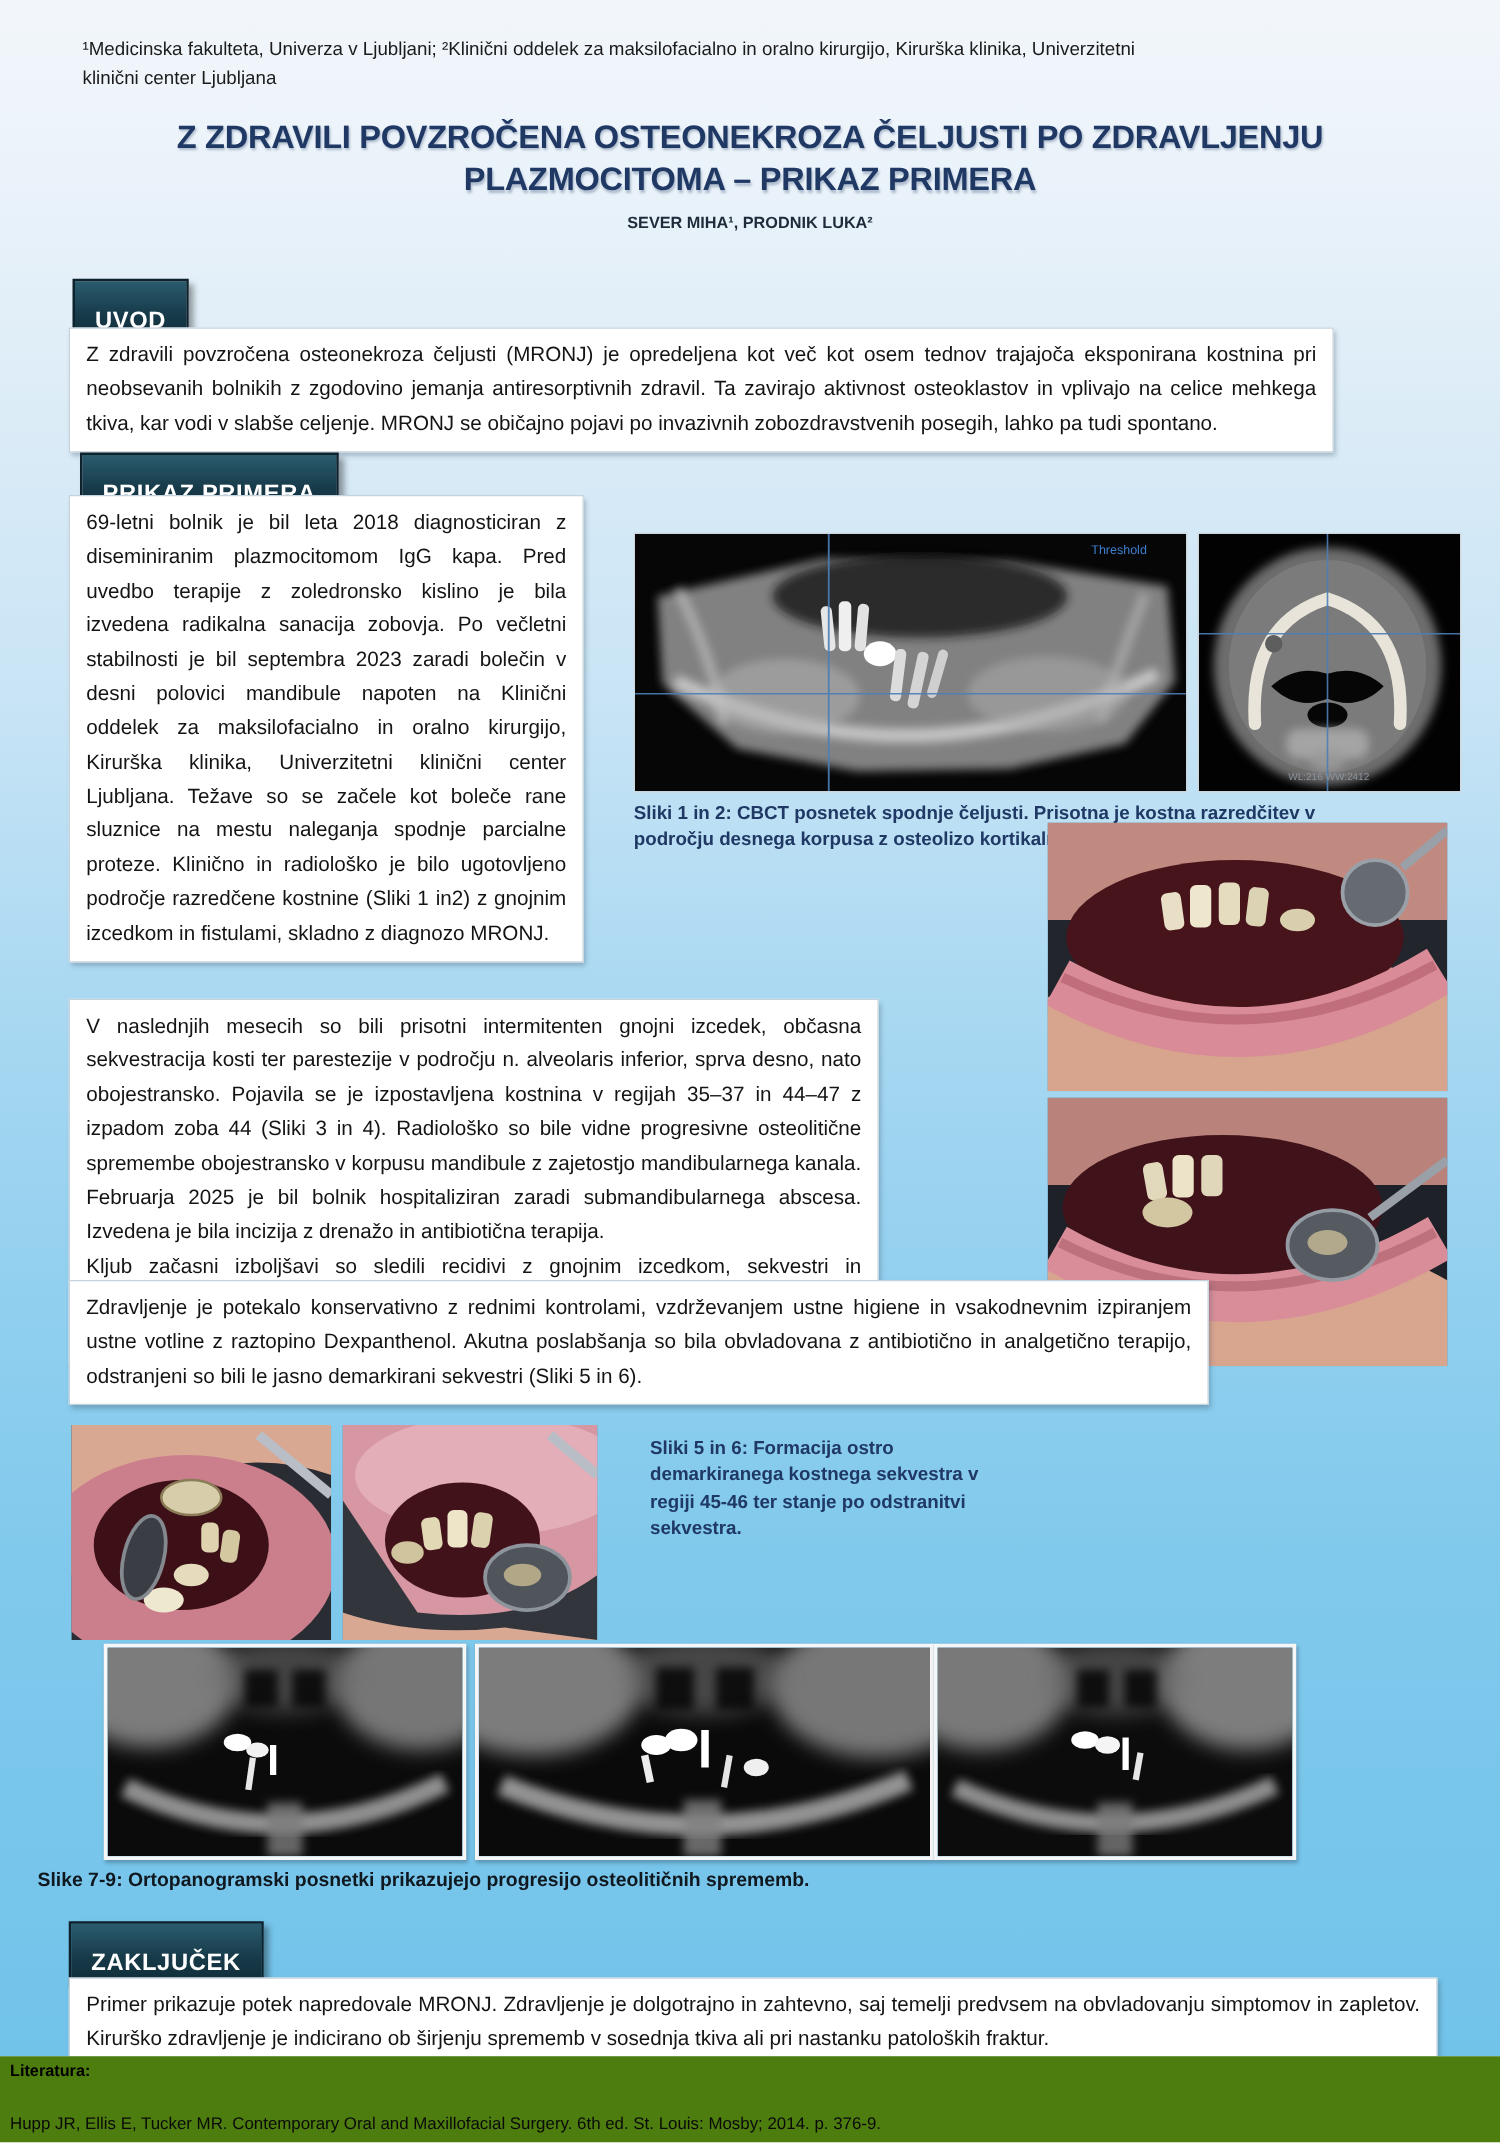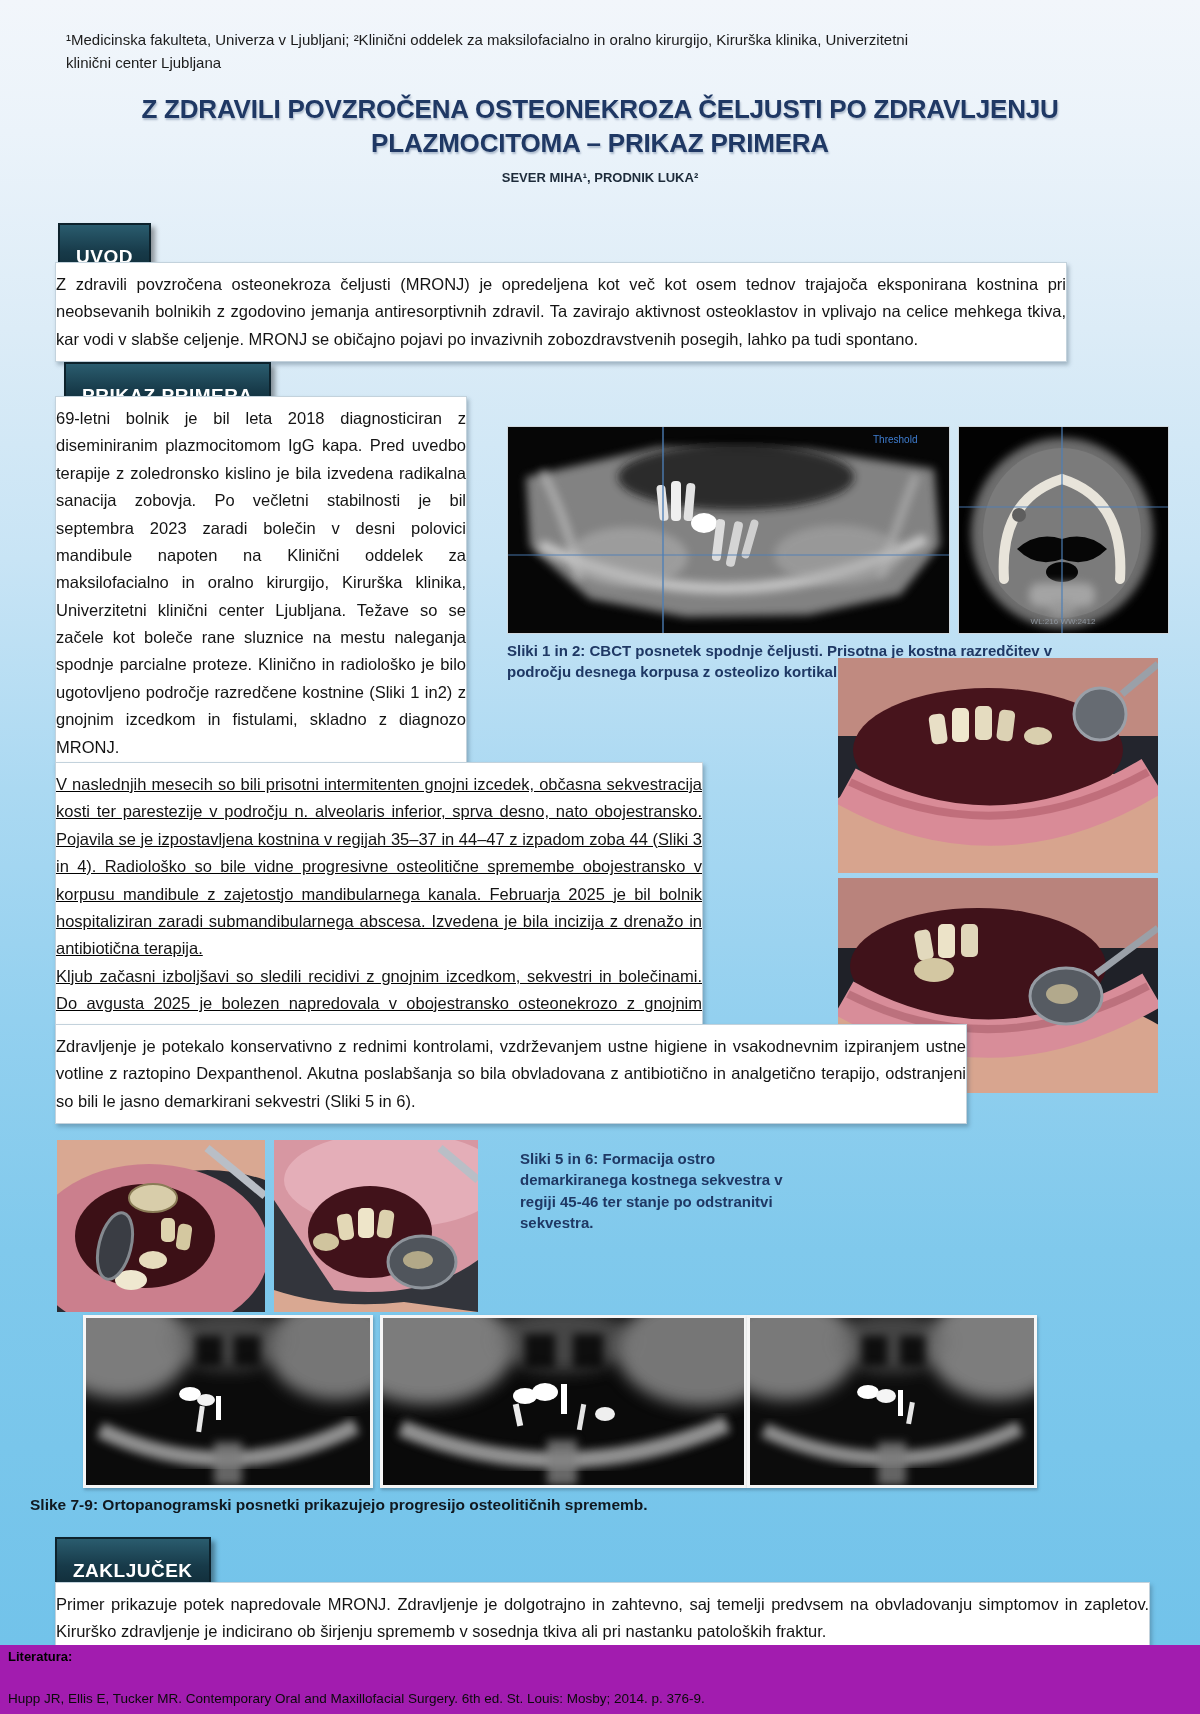--- a/index.html
+++ b/index.html
@@ -8,29 +8,29 @@
     background:linear-gradient(180deg,#f2f6fb 0%,#ebf3fa 8%,#dcecf7 20%,#c8e4f5 34%,#abd9f2 48%,#93d0ef 62%,#80c9ec 76%,#72c3ea 100%);
     overflow:hidden;}
   .affil{position:absolute;left:66px;top:28px;width:880px;font-size:15px;line-height:1.55;color:#1b1b1b;}
   .title{position:absolute;left:0;top:92px;width:1200px;text-align:center;color:#1f3864;font-weight:bold;
     font-size:26px;line-height:1.32;letter-spacing:-0.2px;text-shadow:1px 2px 2px rgba(31,56,100,0.30);}
   .authors{position:absolute;left:0;top:170px;width:1200px;text-align:center;font-size:13px;font-weight:bold;color:#1d2b3a;}
   .secbox{position:absolute;display:inline-block;background:linear-gradient(180deg,#2a5c6e 0%,#173a49 55%,#102c38 100%);
     border:2px solid #0d222c;color:#ffffff;font-weight:bold;font-size:19px;letter-spacing:.5px;
     padding:21px 16px 6px 16px;box-shadow:4px 4px 5px rgba(0,0,0,.38);}
   .whitebox{position:absolute;background:#ffffff;border:1px solid #c3d2dc;box-shadow:2px 3px 4px rgba(55,80,100,.35);
-    padding:8px 0;box-sizing:border-box;}
+    padding:8px 13px;box-sizing:border-box;}
   .bodytext{font-size:16.5px;line-height:1.66;text-align:justify;color:#141414;margin:0;}
   .bodytext + .bodytext{margin-top:0;}
   .cap{position:absolute;font-weight:bold;font-size:15px;line-height:1.42;color:#1f3864;}
   .cap-dark{position:absolute;font-weight:bold;font-size:15.5px;color:#10181f;width:1060px;left:30px;}
   .fig{position:absolute;overflow:hidden;}
   .fig svg{display:block;}
   .xray-frame{border:3px solid #f6f6f6;box-shadow:1px 2px 3px rgba(40,60,80,.35);}
-  .footer{position:absolute;left:0;top:1645px;width:1200px;height:69px;background:#a21caf;}
+  .footer{position:absolute;left:0;top:1645px;width:1200px;height:69px;background:#4d7c0f;}
   .lit-head{position:absolute;left:8px;top:4px;font-size:13px;font-weight:bold;color:#000;}
   .lit-ref{position:absolute;left:8px;font-size:13.5px;color:#0a0a0a;}
 </style>
 </head>
 <body>
 
 <div id="poster">
 
   <div class="affil">¹Medicinska fakulteta, Univerza v Ljubljani; ²Klinični oddelek za maksilofacialno in oralno kirurgijo, Kirurška klinika, Univerzitetni klinični center Ljubljana</div>
 
@@ -102,21 +102,21 @@
           <ellipse cx="103" cy="182" rx="14" ry="8" fill="#9b9b9b"></ellipse>
         </g>
       <line x1="103" y1="0" x2="103" y2="206" stroke="#4c7fb7" stroke-width="1.3" opacity="0.9"></line>
       <line x1="0" y1="80" x2="209" y2="80" stroke="#4c7fb7" stroke-width="1.1" opacity="0.9"></line>
       <text x="104" y="197" font-size="8" fill="#8d949c" text-anchor="middle" font-family="Liberation Sans, sans-serif">WL:216 WW:2412</text>
     </svg>
   </div>
 
   <div class="cap" style="left:507px;top:640px;width:588px;">Sliki 1 in 2: CBCT posnetek spodnje čeljusti. Prisotna je kostna razredčitev v področju desnega korpusa z osteolizo kortikalne kostnine.</div>
 
-  <div class="whitebox" style="left:55px;top:762px;width:648px;text-decoration:underline;">
+  <div class="whitebox" style="left:55px;top:799px;width:648px;">
     <p class="bodytext">V naslednjih mesecih so bili prisotni intermitenten gnojni izcedek, občasna sekvestracija kosti ter parestezije v področju n. alveolaris inferior, sprva desno, nato obojestransko. Pojavila se je izpostavljena kostnina v regijah 35–37 in 44–47 z izpadom zoba 44 (Sliki 3 in 4). Radiološko so bile vidne progresivne osteolitične spremembe obojestransko v korpusu mandibule z zajetostjo mandibularnega kanala. Februarja 2025 je bil bolnik hospitaliziran zaradi submandibularnega abscesa. Izvedena je bila incizija z drenažo in antibiotična terapija.</p>
     <p class="bodytext">Kljub začasni izboljšavi so sledili recidivi z gnojnim izcedkom, sekvestri in bolečinami. Do avgusta 2025 je bolezen napredovala v obojestransko osteonekrozo z gnojnim izcedkom, sekvestracijo in parestezijo obeh n. alveolaris inferior.</p>
   </div>
 
   <div class="fig" style="left:838px;top:658px;width:320px;height:215px;">
     <svg width="320" height="215" viewBox="0 0 320 215">
       <rect width="320" height="215" fill="#23252d"></rect>
       <rect x="0" y="0" width="320" height="78" fill="#c08a80"></rect>
       <ellipse cx="165" cy="212" rx="215" ry="112" fill="#d7a48e"></ellipse>
       <ellipse cx="150" cy="92" rx="135" ry="62" fill="#47141c"></ellipse>

